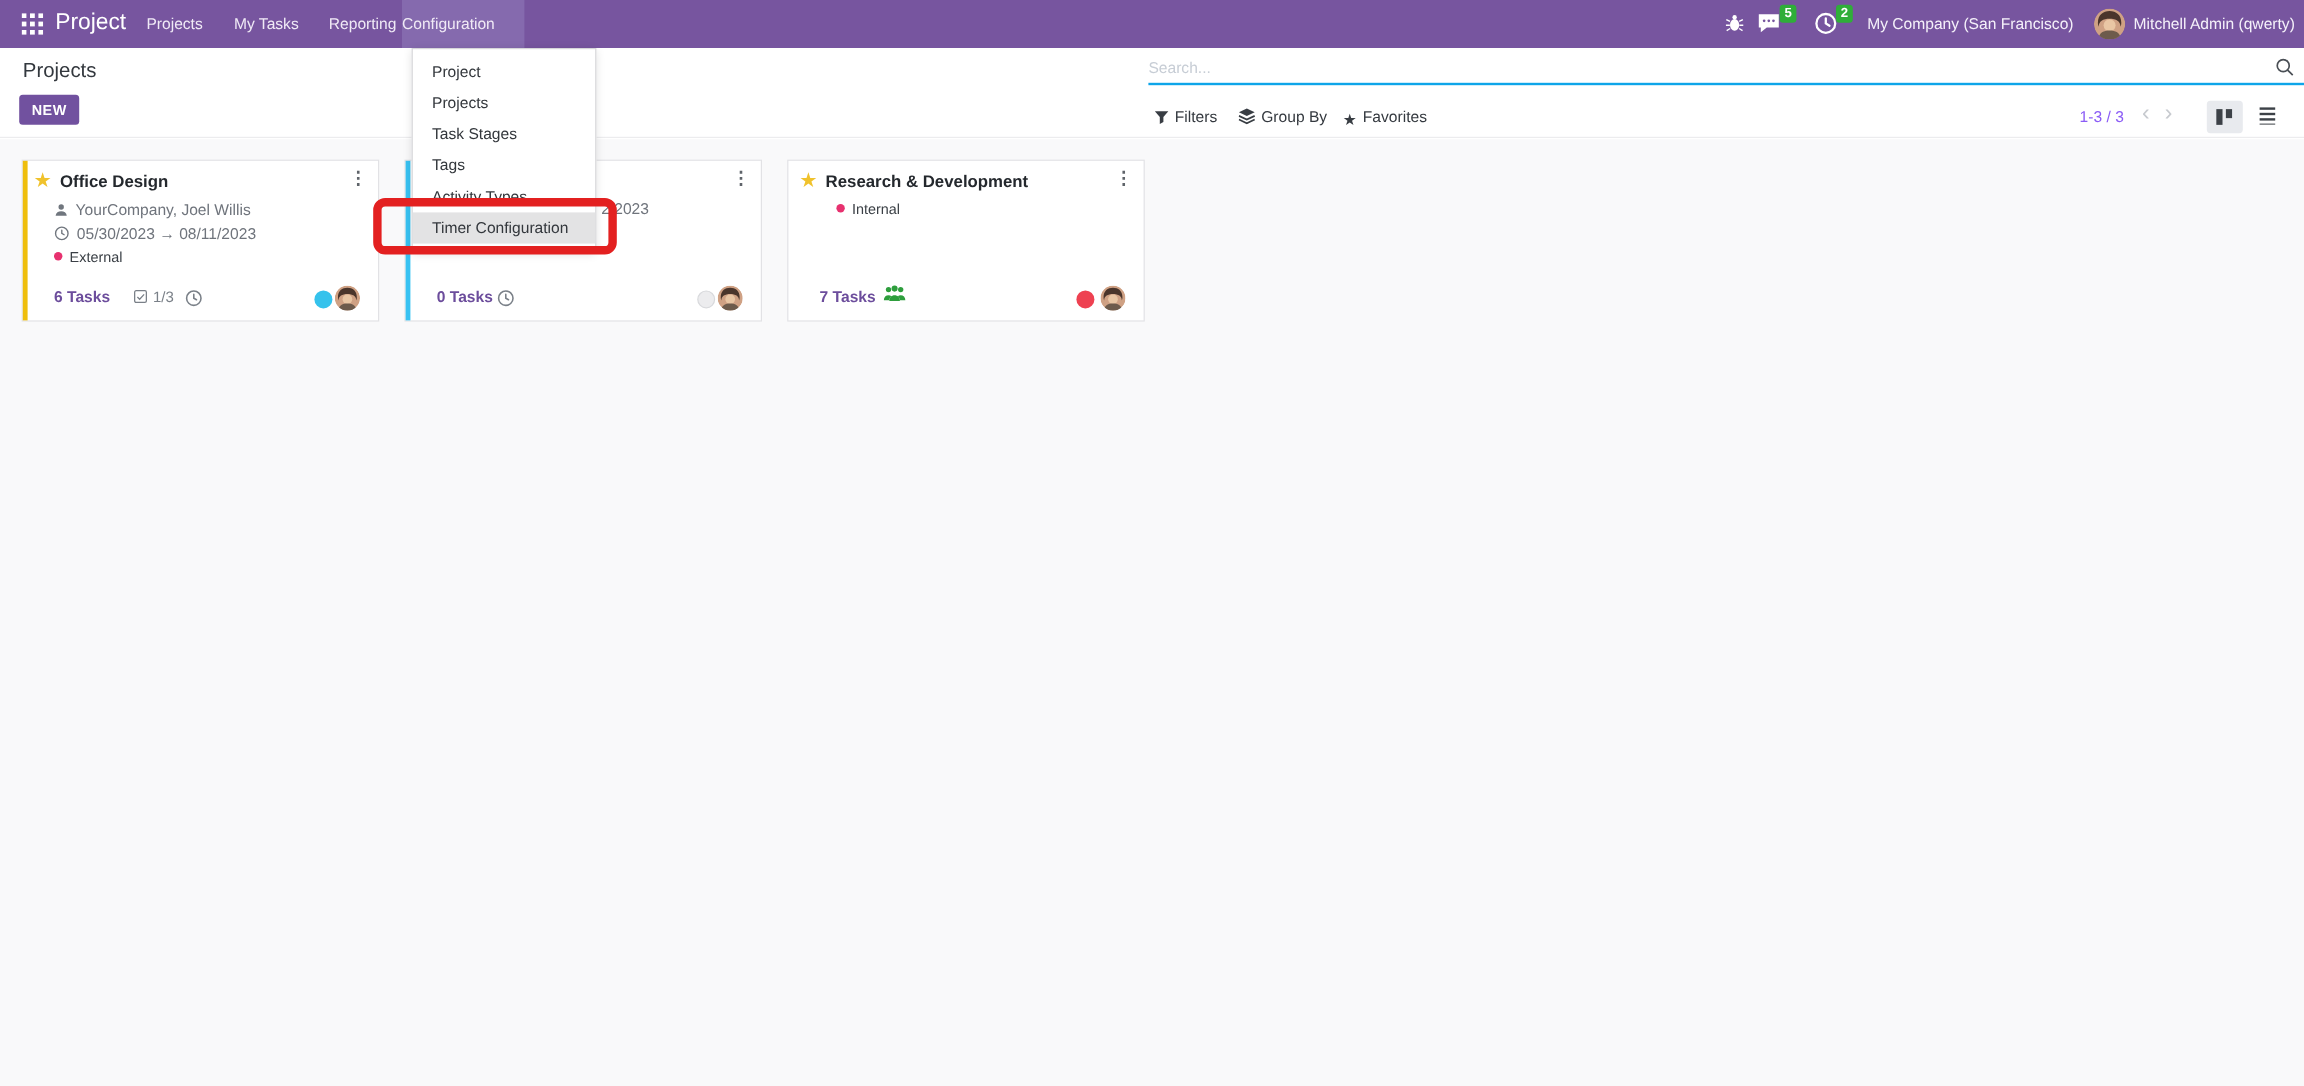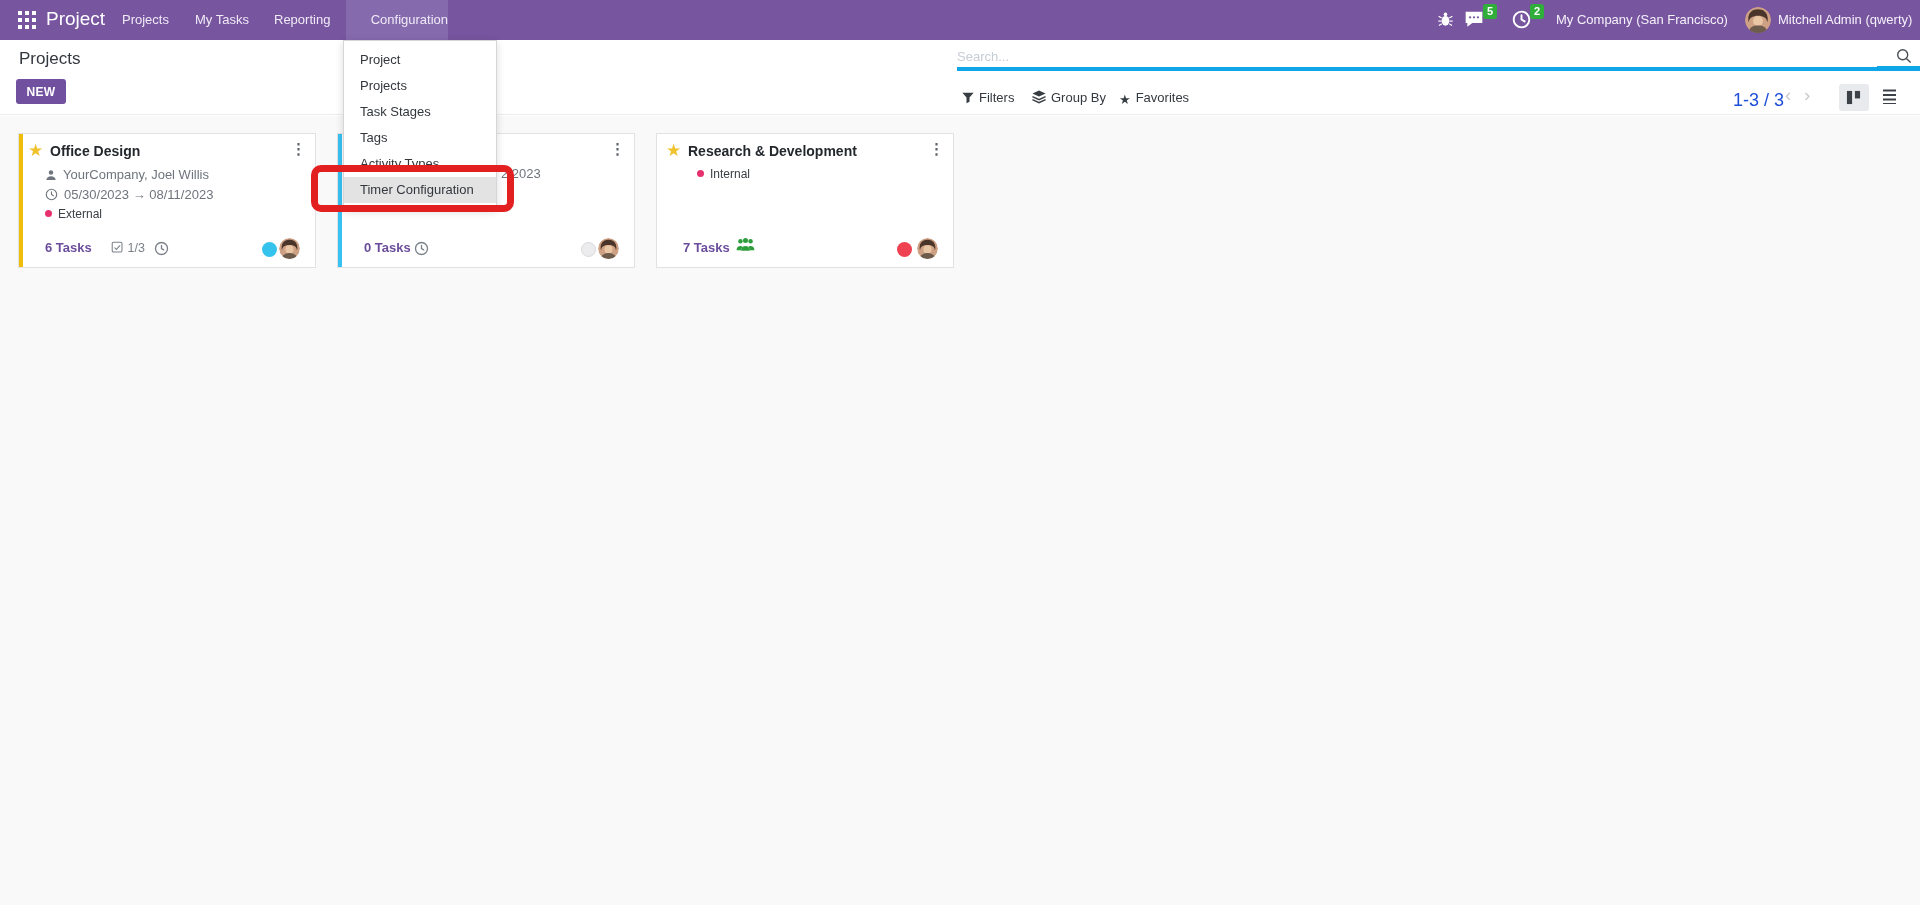--- a/index.html
+++ b/index.html
@@ -21,29 +21,29 @@
                overflow:hidden; }
 
   
   .control-panel { position:absolute; top:40px; left:0; width:1920px; height:75px; background:#fff;
                    border-bottom:1px solid #ececee; z-index:5; }
   .page-title { position:absolute; left:19px; top:9px; font-size:17px; color:#33383e; }
   .btn-new { position:absolute; left:16px; top:39px; width:50px; height:25px; background:#71519f;
              color:#fff; border:none; border-radius:3px; font-size:12px; font-weight:700;
              letter-spacing:.4px; cursor:pointer; font-family:inherit; }
   .search-wrap { position:absolute; left:957px; top:2px; width:963px; height:29px;
-                 border-bottom:5px solid #0ea5e9; }
+                 border-bottom:2px solid #0ea5e9; }
   .search-wrap input { position:absolute; left:0; top:3px; width:920px; height:22px; border:none;
                  outline:none; font-size:13px; color:#454a50; font-family:inherit; }
   .search-wrap input::placeholder { color:#c7cdd5; }
   .search-icon { position:absolute; right:8px; top:6px; width:16px; height:16px; color:#4a4f55; cursor:pointer; }
   .cp-tool { position:absolute; top:48px; height:20px; line-height:20px; font-size:13px; font-weight:400;
              color:#34393f; cursor:pointer; white-space:nowrap; }
   .cp-tool svg, .cp-tool .glyph { vertical-align:-2px; margin-right:5px; }
-  .pager-text { position:absolute; left:1733px; top:50px; font-size:18px; color:#1d4ed8; }
+  .pager-text { position:absolute; left:1733px; top:50px; font-size:13px; color:#8b5cf6; }
   .pg-chev { position:absolute; top:44px; font-size:19px; color:#c7cacf; cursor:pointer; }
   .vs-kanban { position:absolute; left:1839px; top:44px; width:30px; height:27px; background:#e8eaee;
                border-radius:3px; cursor:pointer; }
   .vs-list { position:absolute; left:1882px; top:48px; width:20px; height:18px; cursor:pointer; }
 
   
   .kanban-area { position:absolute; top:116px; left:0; width:1920px; height:789px; background:#f9f9fa; }
   .kcard { position:absolute; top:17px; width:298px; height:135px; background:#fff;
            border:1px solid #e2e2e5; cursor:pointer; }
   .kcard .accent { position:absolute; left:0; top:0; bottom:0; width:4px; }
@@ -89,21 +89,21 @@
           <rect x="7" y="14" width="4" height="4"></rect>
           <rect x="14" y="14" width="4" height="4"></rect>
     </g>
       </svg>
   </div>
   <div class="brand">Project</div>
 
   <div class="tb-item" style="left:110px;">Projects</div>
   <div class="tb-item" style="left:183px;">My Tasks</div>
   <div class="tb-item" style="left:262px;">Reporting</div>
-  <div class="tb-item active" style="left:346px; width:102px; text-align:right; padding:0;">Configuration</div>
+  <div class="tb-item active" style="left:335px; width:102px; text-align:left; padding:0;">Configuration</div>
 
   <div style="position:absolute; left:1437px; top:11px; width:18px; height:18px;">
     <svg viewBox="0 0 16 16" width="17" height="17" fill="#fff">
       <circle cx="8" cy="3.2" r="1.7"></circle>
         <ellipse cx="8" cy="9.2" rx="3.6" ry="4.6"></ellipse>
       <g stroke="#fff" stroke-width="1.1">
           <line x1="4.4" y1="6.5" x2="1.5" y2="5"></line>
           <line x1="4.3" y1="9.5" x2="1.2" y2="9.5"></line>
           <line x1="4.5" y1="12" x2="1.8" y2="13.6"></line>
       <line x1="11.6" y1="6.5" x2="14.5" y2="5"></line>

